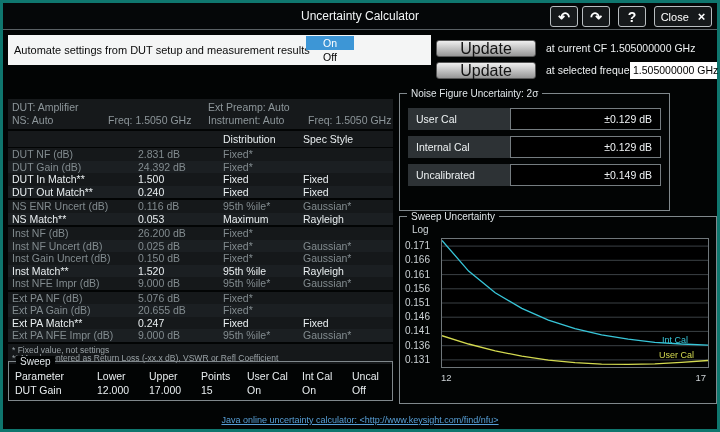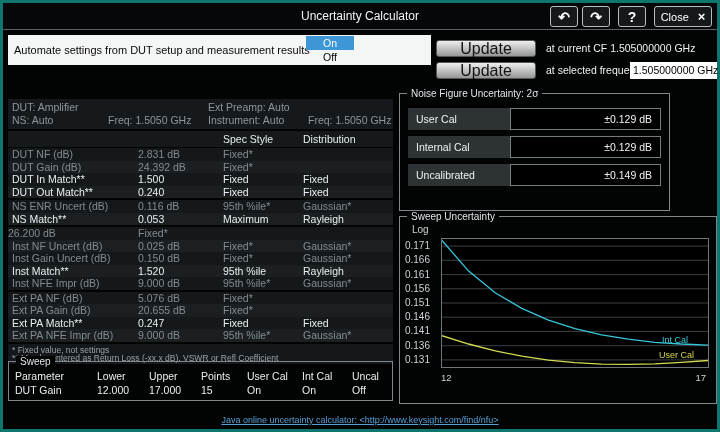--- a/index.html
+++ b/index.html
@@ -137,22 +137,22 @@
       </div>
       <div class="sh-row">
         <div>NS: Auto</div>
         <div>Freq: 1.5050 GHz</div>
         <div>Instrument: Auto</div>
         <div>Freq: 1.5050 GHz</div>
       </div>
     </div>
     <div class="colhdr">
       <div></div>
+      <div>Distribution</div>
       <div>Spec Style</div>
-      <div>Distribution</div>
     </div>
     <div class="ptable">
         <div class="pgroup">
           <div class="prow dim">
             <div class="pc pc-label">DUT NF (dB)</div>
             <div class="pc pc-value">2.831 dB</div>
             <div class="pc pc-spec">Fixed*</div>
             <div class="pc pc-dist"></div>
           </div>
           <div class="prow dim">
@@ -183,20 +183,21 @@
           </div>
           <div class="prow bright">
             <div class="pc pc-label">NS Match**</div>
             <div class="pc pc-value">0.053</div>
             <div class="pc pc-spec">Maximum</div>
             <div class="pc pc-dist">Rayleigh</div>
           </div>
         </div>
         <div class="pgroup">
           <div class="prow dim">
+            <div class="pc pc-label">Inst NF (dB)</div>
             <div class="pc pc-value">26.200 dB</div>
             <div class="pc pc-spec">Fixed*</div>
             <div class="pc pc-dist"></div>
           </div>
           <div class="prow dim">
             <div class="pc pc-label">Inst NF Uncert (dB)</div>
             <div class="pc pc-value">0.025 dB</div>
             <div class="pc pc-spec">Fixed*</div>
             <div class="pc pc-dist">Gaussian*</div>
           </div>

